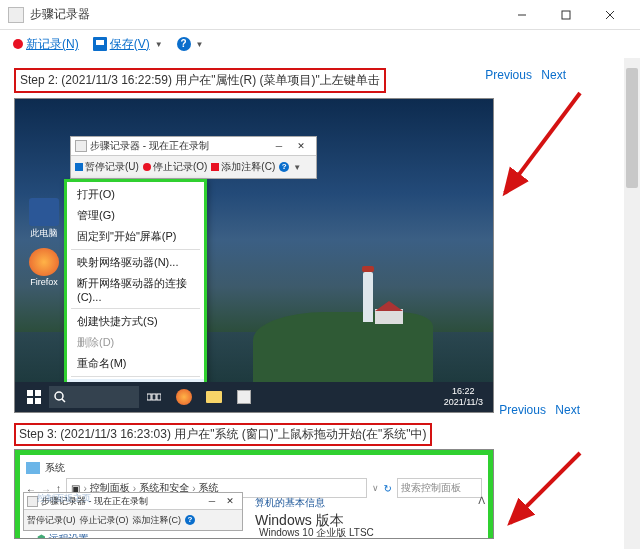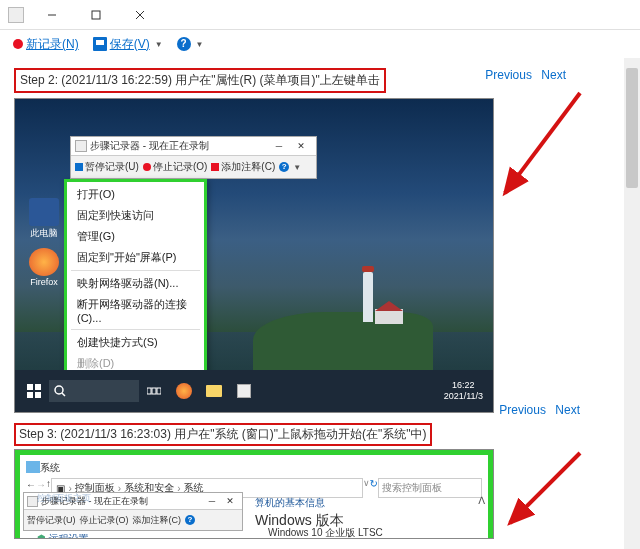--- a/index.html
+++ b/index.html
@@ -69,52 +69,53 @@
   .sq.blue { background:#0a6ecc; }
   .sq.red { background:#e81123; border-radius:50%; }
   .sq.redsq { background:#e81123; }
   
   .ctx-menu { position:absolute; left:49px; top:80px; width:143px; background:#fff; border:3px solid #30d030; font-size:11px; padding:2px 0; box-shadow:2px 2px 6px rgba(0,0,0,.3); }
   .ctx-menu .mi { padding:3px 10px; color:#222; }
   .ctx-menu .mi.dis { color:#999; }
   .ctx-menu hr { border:none; border-top:1px solid #ddd; margin:2px 4px; }
   .ctx-menu .mi.hov { background:#e5f1fb; }
   
-  .taskbar { position:absolute; bottom:0; left:0; right:0; height:42px; background:#1c2938; display:flex; align-items:center; padding:12px 4px; }
+  .taskbar { position:absolute; bottom:0; left:0; right:0; height:30px; background:#1c2938; display:flex; align-items:center; padding:12px 4px; }
   .taskbar .tbic { width:30px; height:28px; display:flex; align-items:center; justify-content:center; }
   .taskbar .tbic svg { display:block; }
   .taskbar .search { flex:0 0 90px; height:22px; background:#34424f; display:flex; align-items:center; }
   .taskbar .clock { margin-left:auto; color:#fff; font-size:9px; text-align:center; line-height:1.2; padding:0 6px; }
   
   .arrow { position:absolute; pointer-events:none; }
   
   .scrollbar { position:absolute; right:0; top:58px; bottom:0; width:16px; background:#f0f0f0; }
   .scroll-thumb { position:absolute; left:2px; right:2px; top:10px; height:120px; background:#c8c8c8; border-radius:2px; }
   
   .step2-block { position: relative; }
   .nav1 { top: 0px; }
   .step3-header-outer { border:2px solid #d41212; padding:1px 3px; display:inline-block; margin-top:10px; }
   .nav2 { top: 345px; }
   
   .shot2 { position:relative; width:480px; height:90px; margin-top:3px; border:1px solid #888; background:#fff; overflow:hidden; }
   .shot2 .gb { position:absolute; left:0; top:0; bottom:0; width:5px; background:#30d030; }
   .shot2 .gb2 { position:absolute; right:0; top:0; bottom:0; width:5px; background:#30d030; }
   .shot2 .gb3 { position:absolute; left:0; right:0; top:0; height:5px; background:#30d030; }
   .sys-win { padding:6px; font-size:10px; }
-  .sys-win .row { display:flex; }
+  .sys-win .row { display:flex; align-items:center; gap:5px; }
   .crumb { display:flex; align-items:center; gap:3px; height:20px; border:1px solid #ccc; padding:0 4px; flex:1; font-size:10px; }
   .crumb .sep { color:#888; }
-  .search2 { width:104px; height:20px; border:1px solid #ccc; display:flex; align-items:center; padding:0 3px; color:#888; font-size:10px; }
+  .search2 { width:85px; height:20px; border:1px solid #ccc; display:flex; align-items:center; padding:0 3px; color:#888; font-size:10px; }
   
 </style>
 </head>
 <body>
 
 <div class="titlebar">
   <div class="icon-doc"></div>
+  <div class="tb-title">步骤记录器</div>
   <div class="winbtns">
     <div class="winbtn">
         <svg width="10" height="10">
           <line x1="1" y1="5" x2="9" y2="5" stroke-width="1"></line>
         </svg>
       </div>
     <div class="winbtn">
         <svg width="10" height="10">
           <rect x="1" y="1" width="8" height="8" fill="none" stroke-width="1"></rect>
         </svg>
@@ -196,21 +197,20 @@
               </div>
             <div class="btn">
                 <span class="help-ic" style="width:10px;height:10px;font-size:8px;line-height:10px">?</span>
                 <span class="dd">▼</span>
               </div>
           </div>
         </div>
 
         <div class="ctx-menu">
           <div class="mi">打开(O)</div>
-          <div class="mi">固定到快速访问</div>
           <div class="mi">管理(G)</div>
           <div class="mi">固定到"开始"屏幕(P)</div>
           <hr>
           <div class="mi">映射网络驱动器(N)...</div>
           <div class="mi">断开网络驱动器的连接(C)...</div>
           <hr>
           <div class="mi">创建快捷方式(S)</div>
           <div class="mi dis">删除(D)</div>
           <div class="mi">重命名(M)</div>
           <hr>
@@ -314,21 +314,21 @@
         </div>
         <div style="height:20px;display:flex;align-items:center;padding:0 3px;gap:4px;font-size:9px">
           <div class="btn"><span class="sq blue"></span><span>暂停记录(U)</span></div>
           <div class="btn"><span class="sq red"></span><span>停止记录(O)</span></div>
           <div class="btn"><span class="sq redsq"></span><span>添加注释(C)</span></div>
           <span class="help-ic" style="width:10px;height:10px;font-size:8px;line-height:10px">?</span>
         </div>
       </div>
       <div style="position:absolute; left:240px; top:46px; font-size:10px;color:#1a5599">算机的基本信息</div>
       <div style="position:absolute; left:240px; top:62px; font-size:14px">Windows 版本</div>
-      <div style="position:absolute; left:253px; top:76px; font-size:10px">Windows 10 企业版 LTSC</div>
+      <div style="position:absolute; left:244px; top:76px; font-size:10px">Windows 10 企业版 LTSC</div>
       <div style="position:absolute; left:22px; top:42px; font-size:9px;color:#1a5599;opacity:.4">控制面板主页</div>
       <div style="position:absolute; left:22px; top:82px; font-size:10px;color:#1a5599">
         <span style="color:#4a7;">⬢</span> <span>远程设置</span>
       </div>
       <div style="position:absolute; right:8px; top:45px; font-size:10px;color:#555">ᐱ</div>
     </div>
   </div>
   
   
   <svg class="arrow" style="left:490px; top:385px" width="100" height="100">

